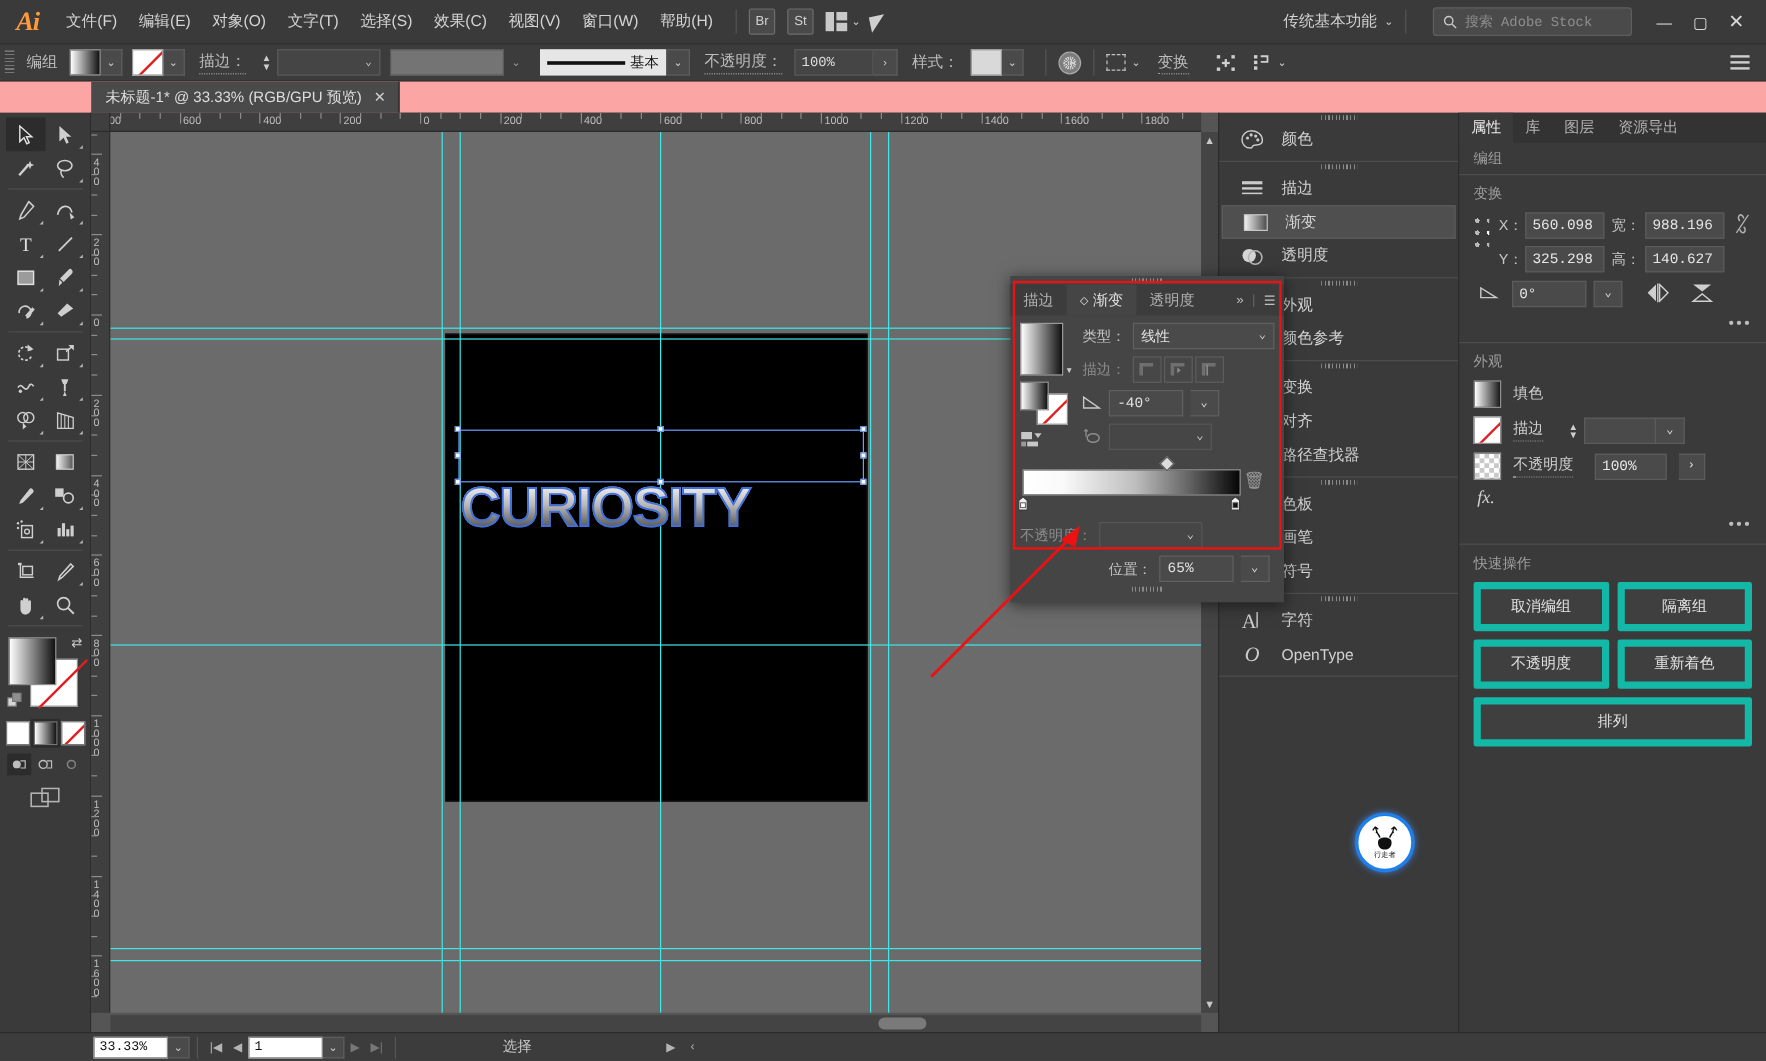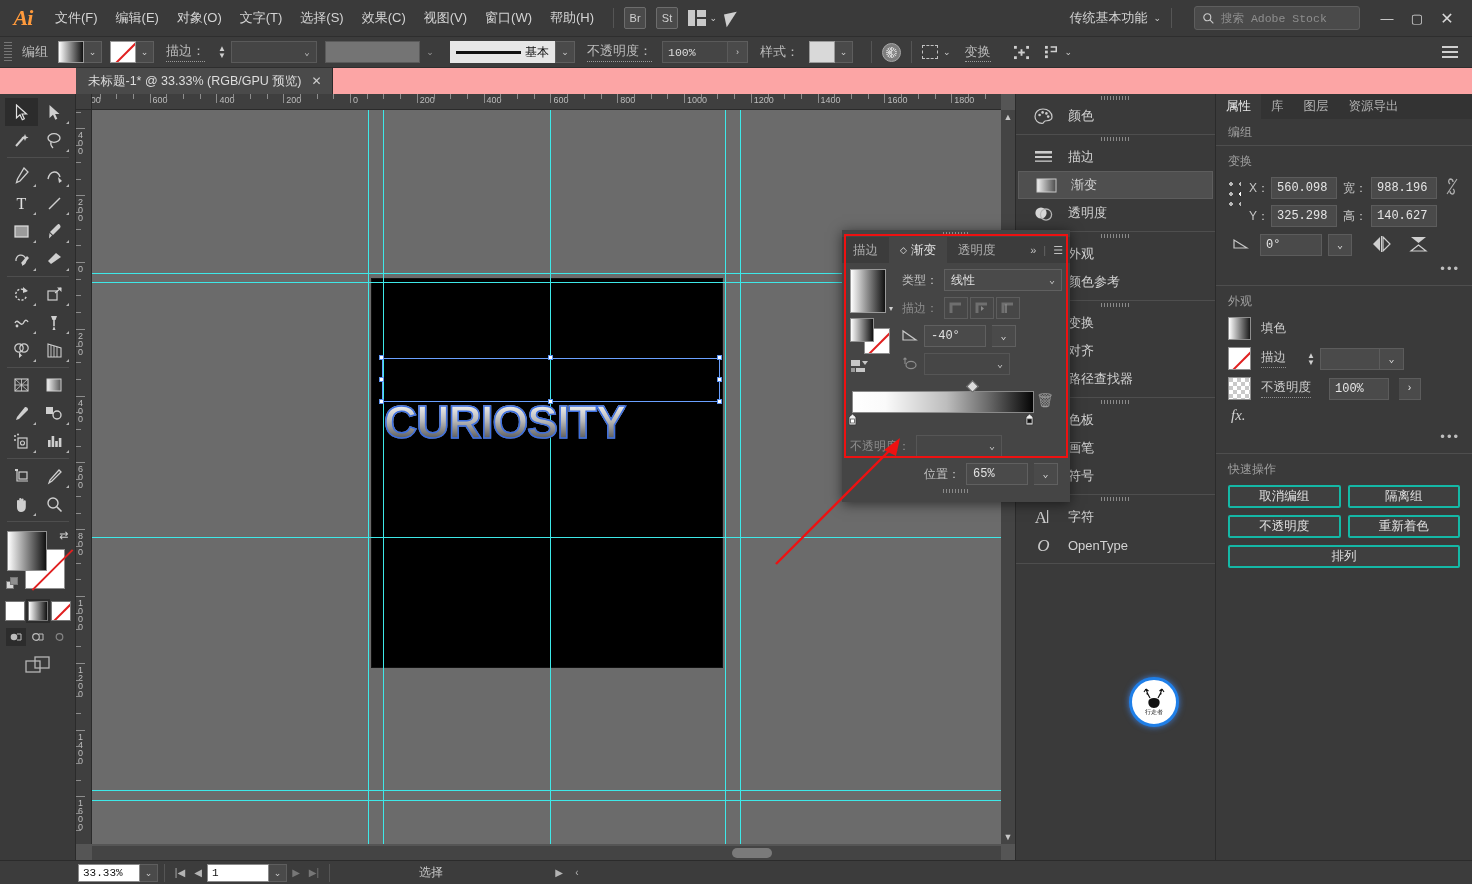--- a/index.html
+++ b/index.html
@@ -214,21 +214,21 @@
   .pmore{ text-align:right;color:#bdbdbd;letter-spacing:2px;font-size:13px;margin-top:5px;}
   .aprow{ display:flex;align-items:center;gap:10px;margin-bottom:7px;}
   .apsw{ width:23px;height:23px;border:1px solid #8f8f8f;}
   .apsw.fill{ background:linear-gradient(to right,#fff,#1a1a1a);}
   .apsw.stroke{ background:#fff;position:relative;overflow:hidden;}
   .apsw.stroke:after{content:"";position:absolute;left:-3px;top:50%;width:34px;height:2px;background:#e02020;transform:rotate(-45deg);}
   .apsw.opac{ background:
       repeating-conic-gradient(#ffffff 0 25%, #c9c9c9 0 50%) 0 0/8px 8px;}
   .aplab{ color:#cfcfcf;font-size:12.5px; border-bottom:1px dotted #8d8d8d;padding-bottom:1px;}
   .aplab.plain{ border-bottom:none;}
-  .qbtn{ height:23px;border:2px solid #14b8a6;background:#3f3f3f;color:#e2e2e2;font-size:12.5px;
+  .qbtn{ height:41px;border:6px solid #14b8a6;background:#3f3f3f;color:#e2e2e2;font-size:12.5px;
          display:flex;align-items:center;justify-content:center;border-radius:2px;}
   .qgrid{ display:grid;grid-template-columns:1fr 1fr;gap:7px;}
   .qfull{ grid-column:1/3; }
 
   
   .statusbar{ height:24px;background:#3c3c3c;border-top:1px solid #2b2b2b;display:flex;align-items:center;
               flex:0 0 24px; padding-left:78px; gap:0;}
   .sfield{ height:18px;background:#ffffff;border:1px solid #8a8a8a;display:flex;align-items:center;padding:0 4px;
            color:#111;font-size:11px;font-family:"Liberation Mono",monospace;}
   .sdd{ width:18px;height:18px;background:#4a4a4a;border:1px solid #5e5e5e;border-left:none;display:flex;align-items:center;justify-content:center;font-size:9px;color:#d0d0d0;}

